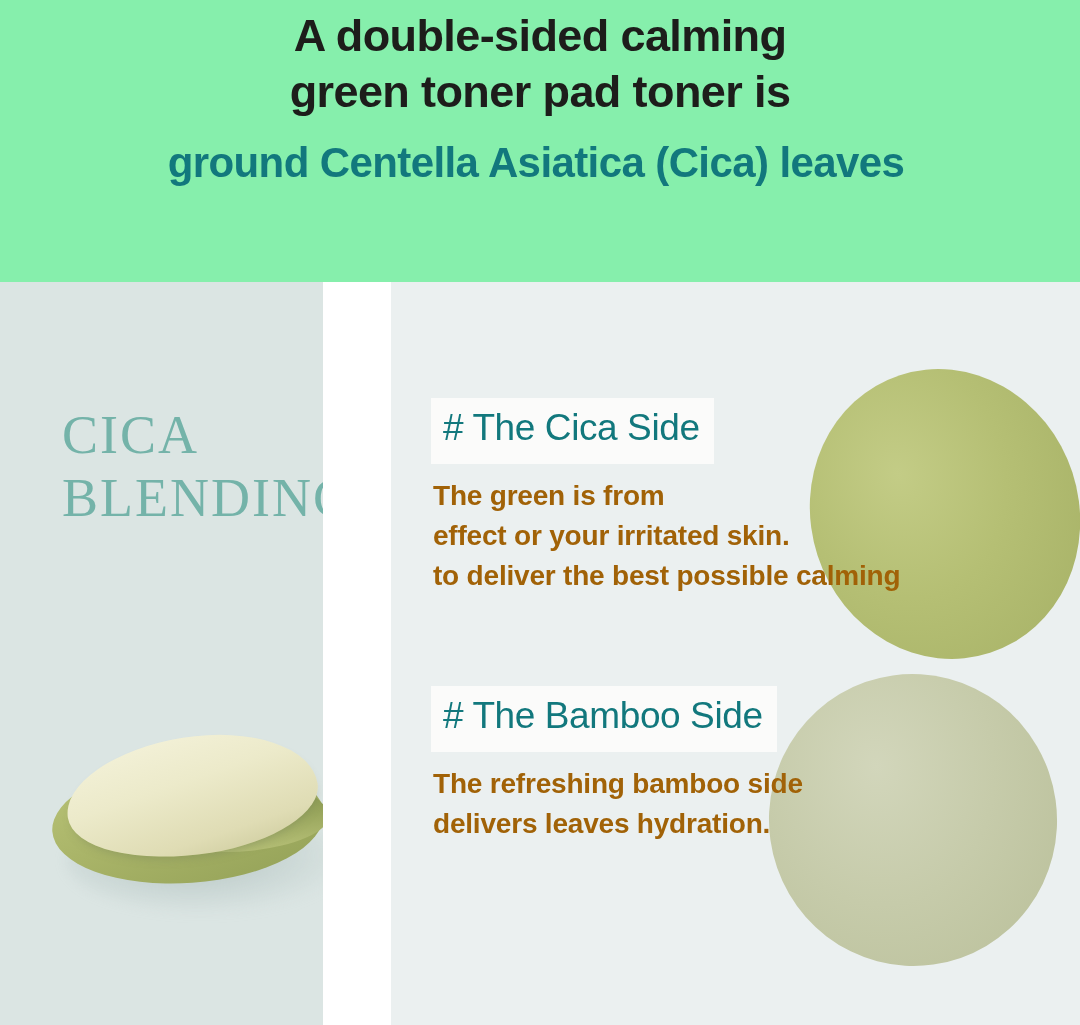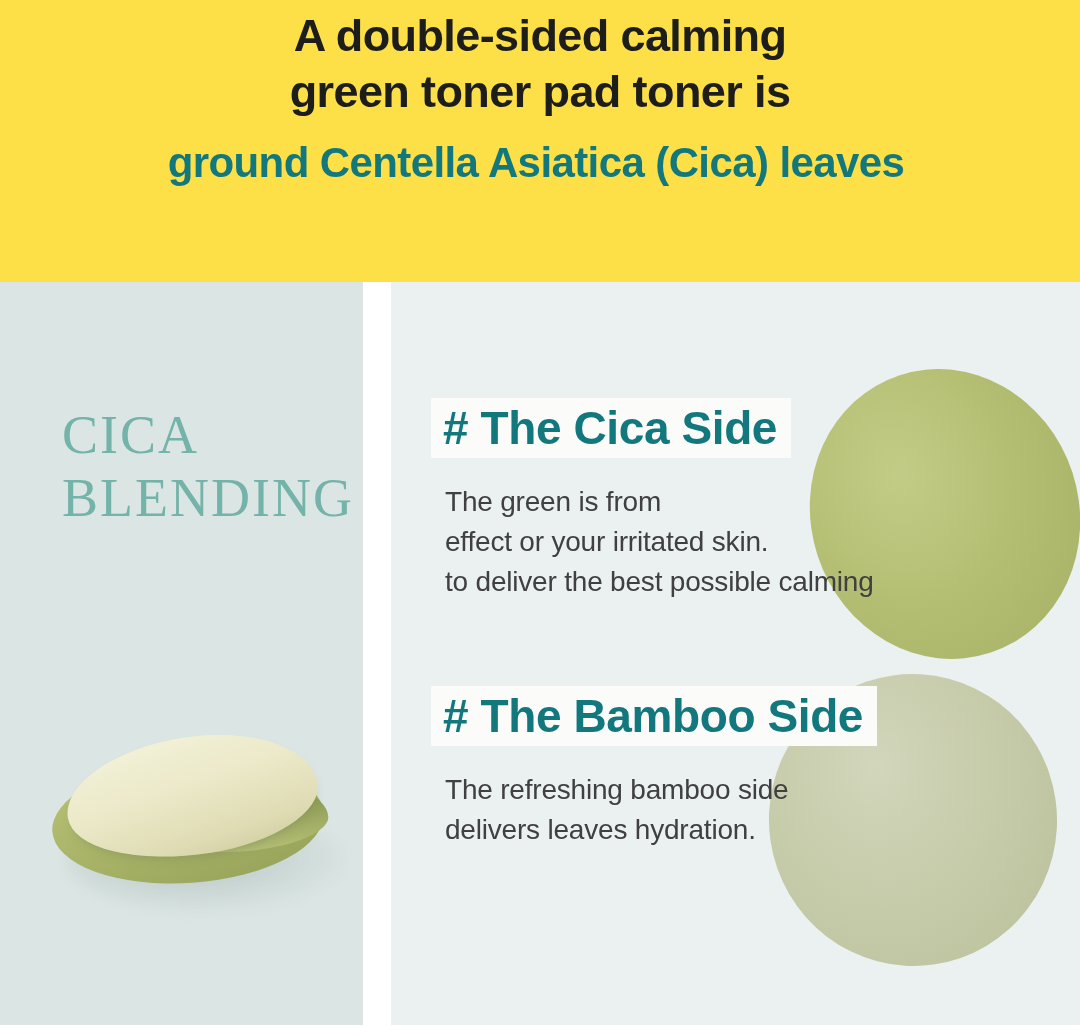--- a/index.html
+++ b/index.html
@@ -19,21 +19,21 @@
     background: #ffffff;
   }
 
   
   .header {
     position: absolute;
     left: 0;
     top: 0;
     width: 1080px;
     height: 282px;
-    background: #fde047;
+    background: #86efac;
     display: flex;
     flex-direction: column;
     align-items: center;
     justify-content: flex-start;
   }
   .headline {
     margin: 0;
     padding: 8px 0 0 0;
     width: 100%;
     text-align: center;
@@ -57,21 +57,21 @@
     line-height: 50px;
     letter-spacing: -0.6px;
     color: #12787d;
   }
 
   
   .panel-left {
     position: absolute;
     left: 0;
     top: 282px;
-    width: 363px;
+    width: 323px;
     height: 743px;
     background: #dbe5e3;
     overflow: hidden;
   }
   .panel-right {
     position: absolute;
     left: 391px;
     top: 282px;
     width: 689px;
     height: 743px;
@@ -171,37 +171,37 @@
     left: 40px;
     width: 640px;
   }
   .section-cica { top: 116px; }
   .section-bamboo { top: 404px; }
 
   .section-heading {
     display: inline-block;
     background: #fbfbfa;
     font-family: "Liberation Sans", sans-serif;
-    font-weight: 700;
-    font-size: 46px;
+    font-weight: 400;
+    font-size: 37px;
     line-height: 48px;
     letter-spacing: -0.4px;
     color: #12787d;
-    padding: 6px 14px 6px 12px;
+    padding: 6px 14px 12px 12px;
     white-space: nowrap;
   }
   .section-body {
-    margin: 12px;
+    margin: 0;
     padding: 12px 0 0 2px;
     font-family: "Liberation Sans", sans-serif;
-    font-weight: 400;
+    font-weight: 700;
     font-size: 28px;
     line-height: 40px;
     letter-spacing: -0.2px;
-    color: #404040;
+    color: #a16207;
   }
   .section-body span { display: block; }
 </style>
 </head>
 <body>
 
 <div class="canvas">
 
   <div class="header">
     <h1 class="headline">

